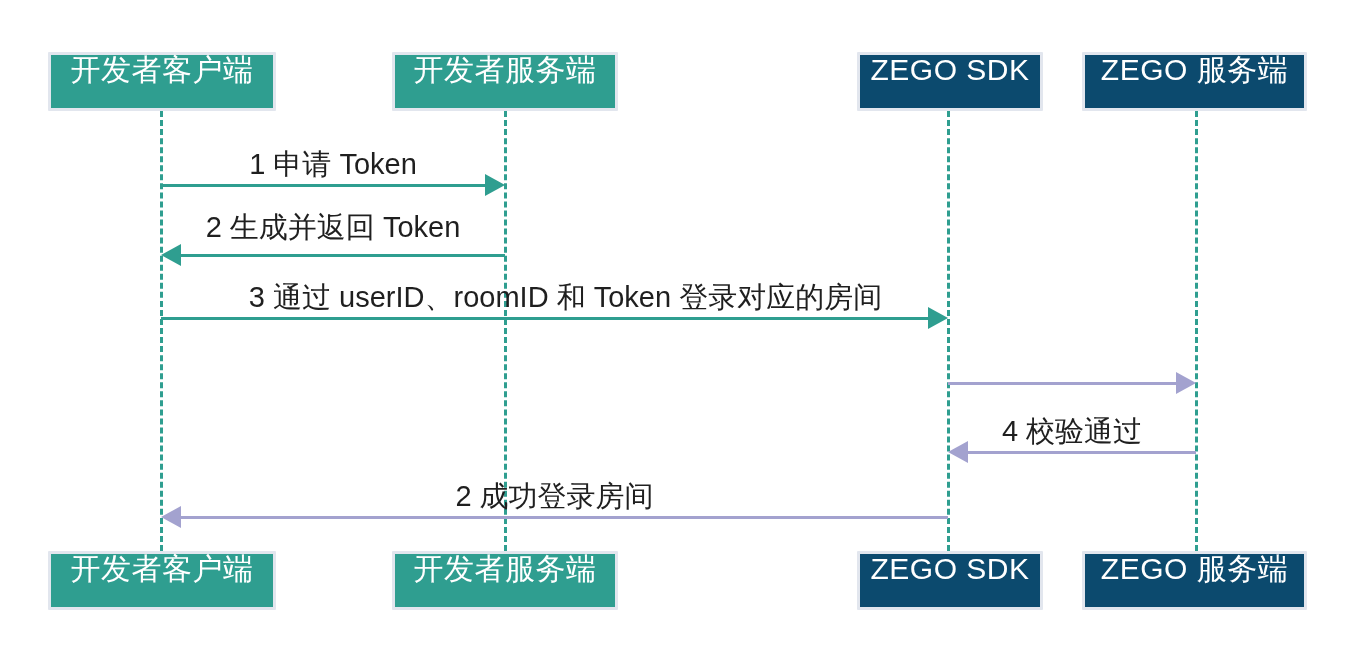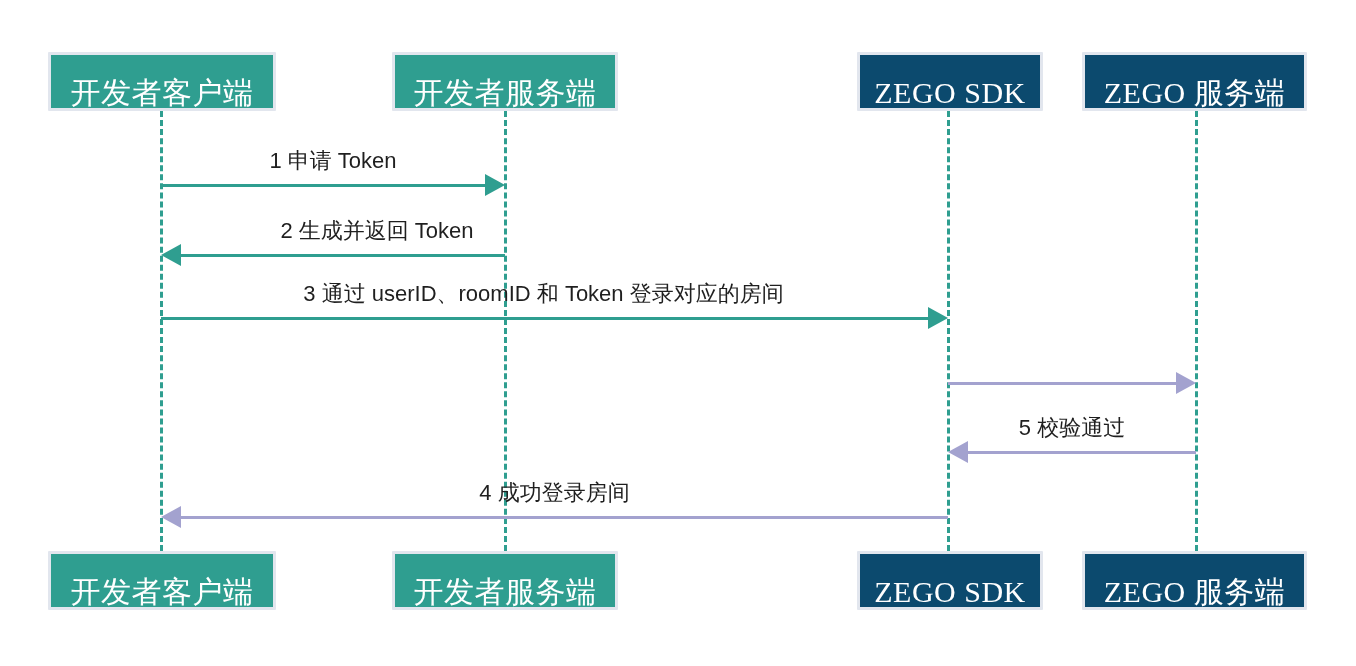--- a/index.html
+++ b/index.html
@@ -14,30 +14,29 @@
     position: relative;
     width: 1356px;
     height: 666px;
     background: #ffffff;
     overflow: hidden;
   }
   .participant-box {
     position: absolute;
     box-sizing: border-box;
     display: flex;
-    align-items: flex-end;
+    align-items: flex-start;
     justify-content: center;
     color: #ffffff;
     font-size: 30px;
     line-height: 1;
     letter-spacing: 0.5px;
     white-space: nowrap;
     border: 3px solid #e2e6ee;
     border-radius: 1px;
-    font-family: Liberation Serif, serif;
   }
   .participant-box.teal {
     background: #2f9e90;
   }
   .participant-box.purple {
     background: #0c4a6e;
   }
   .lifeline {
     position: absolute;
     width: 0;
@@ -66,21 +65,21 @@
   }
   .arrow-head.right.purple {
     border-left-color: #a3a2cf;
   }
   .arrow-head.left.purple {
     border-right-color: #a3a2cf;
   }
   .msg-label {
     position: absolute;
     color: #1f1f1f;
-    font-size: 22px;
+    font-size: 29px;
     line-height: 1;
     white-space: nowrap;
     text-align: center;
   }
 </style>
 </head>
 <body>
 
 <div id="diagram">
 
@@ -102,36 +101,36 @@
 
   <div class="lifeline" style="left:160px; top:111px; height:440px;"></div>
   <div class="lifeline" style="left:504px; top:111px; height:440px;"></div>
   <div class="lifeline" style="left:947px; top:111px; height:440px;"></div>
   <div class="lifeline" style="left:1195px; top:111px; height:440px;"></div>
 
   <div class="msg-label" style="left:161px; top:150px; width:344px;">1 申请 Token</div>
   <div class="msg-line" style="left:161px; top:184px; width:324px;"></div>
   <div class="arrow-head right" style="left:485px; top:174px;"></div>
 
-  <div class="msg-label" style="left:161px; top:220px; width:344px;margin-left:44px;">2 生成并返回 Token</div>
+  <div class="msg-label" style="left:161px; top:213px; width:344px;">2 生成并返回 Token</div>
   <div class="msg-line" style="left:181px; top:254px; width:324px;"></div>
   <div class="arrow-head left" style="left:161px; top:244px;"></div>
 
-  <div class="msg-label" style="left:150px; top:283px; width:787px;">3 通过 userID、roomID 和 Token 登录对应的房间</div>
+  <div class="msg-label" style="left:172px; top:283px; width:787px;">3 通过 userID、roomID 和 Token 登录对应的房间</div>
   <div class="msg-line" style="left:161px; top:317px; width:767px;"></div>
   <div class="arrow-head right" style="left:928px; top:307px;"></div>
 
   <div class="msg-line purple" style="left:948px; top:382px; width:228px;"></div>
   <div class="arrow-head right purple" style="left:1176px; top:372px;"></div>
 
-  <div class="msg-label" style="left:948px; top:417px; width:248px;">5 校验通过</div>
+  <div class="msg-label" style="left:948px; top:417px; width:248px;">4 校验通过</div>
   <div class="msg-line purple" style="left:968px; top:451px; width:228px;"></div>
   <div class="arrow-head left purple" style="left:948px; top:441px;"></div>
 
-  <div class="msg-label" style="left:161px; top:482px; width:787px;">4 成功登录房间</div>
+  <div class="msg-label" style="left:161px; top:482px; width:787px;">2 成功登录房间</div>
   <div class="msg-line purple" style="left:181px; top:516px; width:767px;"></div>
   <div class="arrow-head left purple" style="left:161px; top:506px;"></div>
 
   <div class="participant-box teal" style="left:48px; top:551px; width:228px; height:59px;">
     <span>开发者客户端</span>
   </div>
 
   <div class="participant-box teal" style="left:392px; top:551px; width:226px; height:59px;">
     <span>开发者服务端</span>
   </div>

